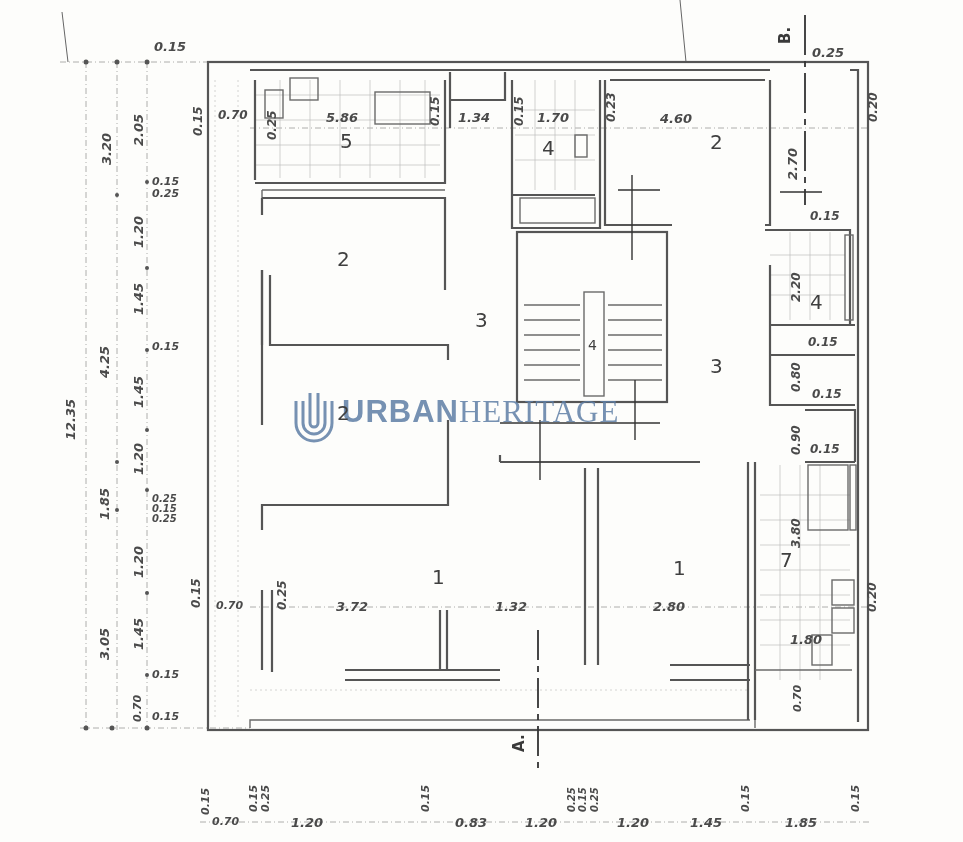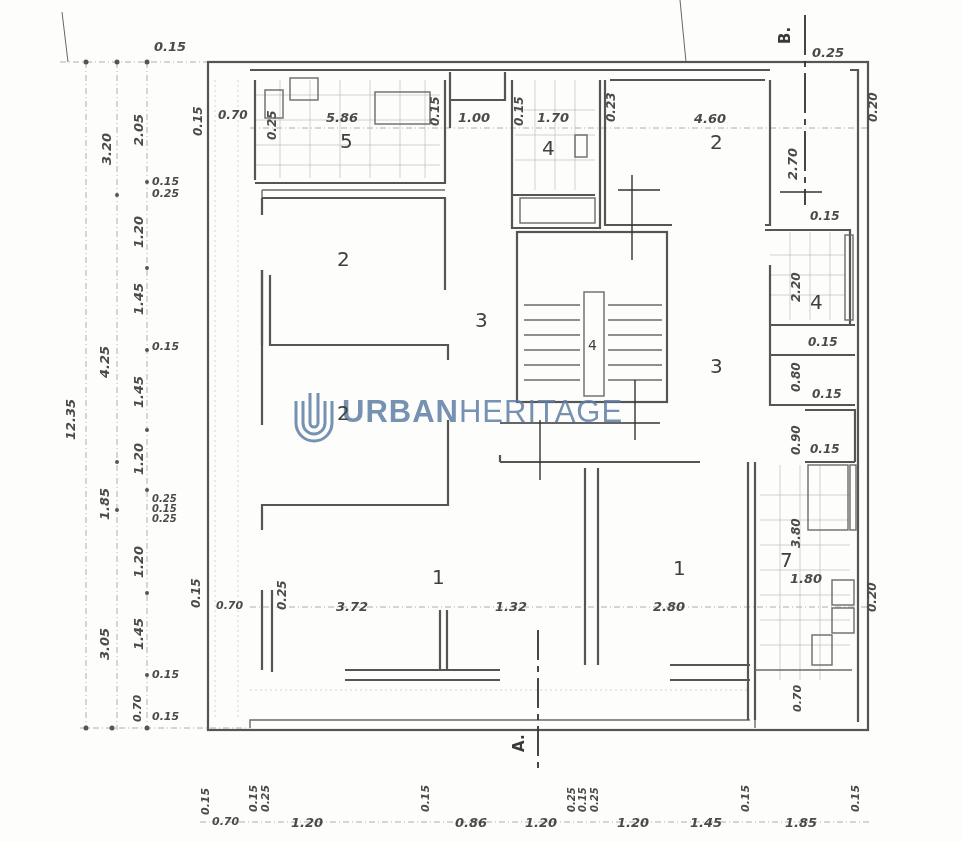--- a/index.html
+++ b/index.html
@@ -10,21 +10,21 @@
   .grid{stroke:#c9c9c9;stroke-width:0.8;stroke-dasharray:2 3;}
   .tile{stroke:#bdbdbd;stroke-width:0.7;}
   .dim{stroke:#999;stroke-width:0.8;stroke-dasharray:6 3 1 3;}
   .dot{fill:#555;}
   .lbl{position:absolute;font-family:"DejaVu Sans",sans-serif;font-style:italic;font-weight:bold;color:#4a4a4a;font-size:13px;white-space:nowrap;line-height:1;}
   .room{position:absolute;font-family:"DejaVu Sans",sans-serif;color:#3f3f3f;font-size:20px;line-height:1;}
   .v{transform-origin:left top;transform:rotate(-90deg);}
   .wm{position:absolute;left:292px;top:392px;display:flex;align-items:center;gap:6px;}
   .wm-text{font-family:"Liberation Sans",sans-serif;font-size:31px;letter-spacing:1px;color:#5f7fa6;opacity:.85;line-height:1;}
   .wm-text b{font-weight:bold;}
-  .wm-text span{font-weight:normal;}
+  .wm-text span{font-weight:normal;font-family:Liberation Serif, serif;}
   .sec{position:absolute;font-family:"DejaVu Sans",sans-serif;font-weight:bold;font-size:15px;color:#3a3a3a;}
 </style>
 </head>
 <body>
 
 <svg id="plan" viewBox="0 0 963 842" xmlns="http://www.w3.org/2000/svg">
 
   <g>
     <line class="dim" x1="60" y1="62" x2="210" y2="62"></line>
     <line class="dim" x1="86" y1="62" x2="86" y2="730"></line>
@@ -233,39 +233,39 @@
 <div class="lbl" style="left:152px;top:669px;font-size:11px;">0.15</div>
 <div class="lbl" style="left:152px;top:711px;font-size:11px;">0.15</div>
 
 <div class="lbl v" style="left:200px;top:815px;font-size:11px;">0.15</div>
 <div class="lbl" style="left:212px;top:816px;font-size:11px;">0.70</div>
 <div class="lbl v" style="left:248px;top:812px;font-size:11px;">0.15</div>
 <div class="lbl v" style="left:260px;top:812px;font-size:11px;">0.25</div>
 <div class="lbl" style="left:291px;top:816px;">1.20</div>
 <div class="lbl" style="left:365px;top:816px;margin-top:44px;">1.75</div>
 <div class="lbl v" style="left:420px;top:812px;font-size:11px;">0.15</div>
-<div class="lbl" style="left:455px;top:816px;">0.86</div>
+<div class="lbl" style="left:455px;top:816px;">0.83</div>
 <div class="lbl" style="left:525px;top:816px;">1.20</div>
 <div class="lbl v" style="left:567px;top:812px;font-size:10px;">0.25</div>
 <div class="lbl v" style="left:578px;top:812px;font-size:10px;">0.15</div>
 <div class="lbl v" style="left:590px;top:812px;font-size:10px;">0.25</div>
 <div class="lbl" style="left:617px;top:816px;">1.20</div>
 <div class="lbl" style="left:690px;top:816px;">1.45</div>
 <div class="lbl v" style="left:740px;top:812px;font-size:11px;">0.15</div>
 <div class="lbl" style="left:785px;top:816px;">1.85</div>
 <div class="lbl v" style="left:850px;top:812px;font-size:11px;">0.15</div>
 
 <div class="lbl" style="left:326px;top:111px;">5.86</div>
-<div class="lbl" style="left:458px;top:111px;">1.00</div>
+<div class="lbl" style="left:458px;top:111px;">1.34</div>
 <div class="lbl" style="left:537px;top:111px;">1.70</div>
-<div class="lbl" style="left:694px;top:112px;">4.60</div>
+<div class="lbl" style="left:660px;top:112px;">4.60</div>
 <div class="lbl" style="left:336px;top:600px;">3.72</div>
 <div class="lbl" style="left:495px;top:600px;">1.32</div>
 <div class="lbl" style="left:653px;top:600px;">2.80</div>
-<div class="lbl" style="left:790px;top:572px;">1.80</div>
+<div class="lbl" style="left:790px;top:633px;">1.80</div>
 
 <div class="lbl" style="left:218px;top:109px;font-size:12px;">0.70</div>
 <div class="lbl v" style="left:192px;top:136px;font-size:12px;">0.15</div>
 <div class="lbl v" style="left:266px;top:140px;font-size:12px;">0.25</div>
 <div class="lbl v" style="left:429px;top:126px;font-size:12px;">0.15</div>
 <div class="lbl v" style="left:513px;top:126px;font-size:12px;">0.15</div>
 <div class="lbl v" style="left:605px;top:122px;font-size:12px;">0.23</div>
 <div class="lbl v" style="left:867px;top:122px;font-size:12px;">0.20</div>
 <div class="lbl v" style="left:786px;top:180px;">2.70</div>
 <div class="lbl" style="left:810px;top:210px;font-size:12px;">0.15</div>

